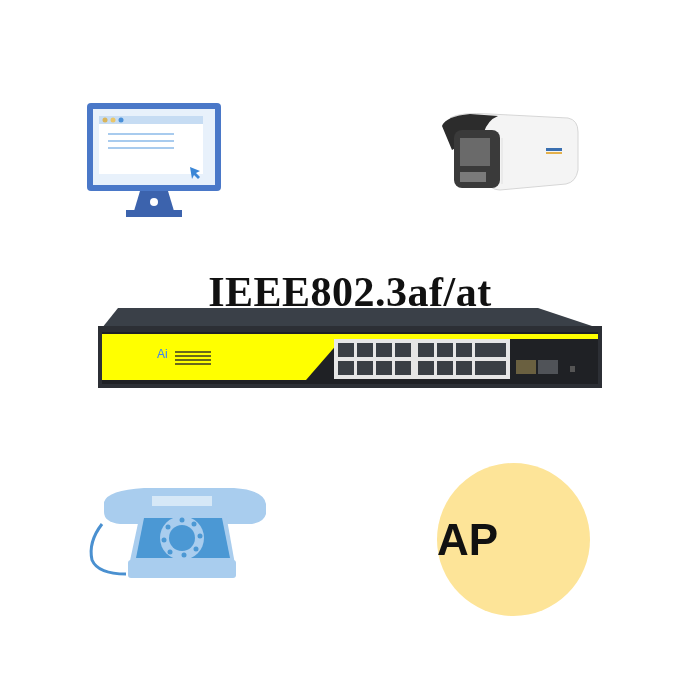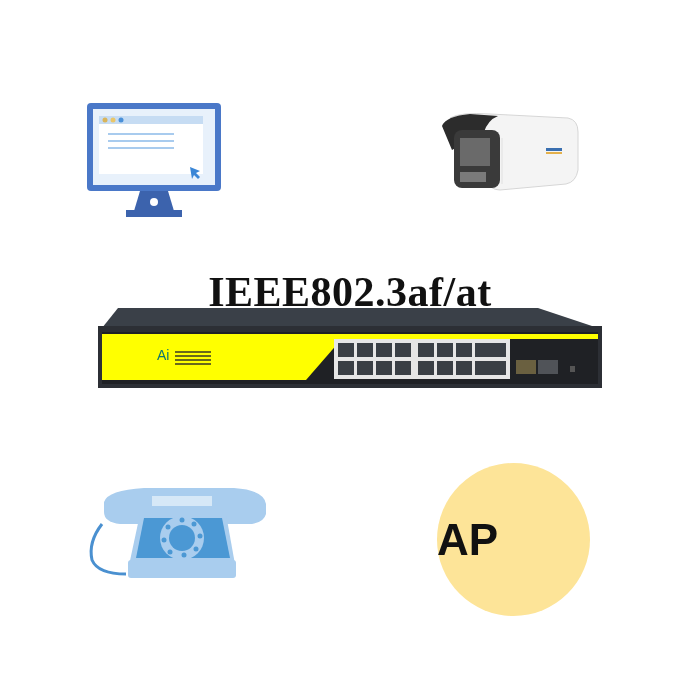--- a/index.html
+++ b/index.html
@@ -10,21 +10,21 @@
   #title { left:0; width:700px; top:232px; text-align:center; font-family:Liberation Serif, serif; font-weight:bold; font-size:42px; color:#111; letter-spacing:0.5px;margin-top:36px; }
 
   
   #monitor { left:86px; top:102px; width:136px; height:118px; }
 
   
   #camera { left:440px; top:110px; width:140px; height:82px; }
 
   
   #switch { left:98px; top:306px; width:504px; height:84px; }
-  .ai-text { position:absolute; left:59px; top:41px; font-family:"Liberation Sans", sans-serif; font-size:14px; color:#0f766e; }
+  .ai-text { position:absolute; left:59px; top:41px; font-family:"Liberation Sans", sans-serif; font-size:12px; color:#3b82f6; }
   .ai-small { position:absolute; left:77px; top:45px; width:36px; }
   .ai-small div { height:1.5px; background:#6a6a1a; margin-bottom:2.5px; }
 
   
   #phone { left:84px; top:482px; width:186px; height:100px; }
 
   
   #ap { left:437px; top:463px; width:153px; height:153px; border-radius:50%; background:#fde498; display:flex; align-items:center; }
   #ap-label { font-family:"Liberation Sans", sans-serif; font-weight:bold; font-size:44px; color:#111; }
 </style>

